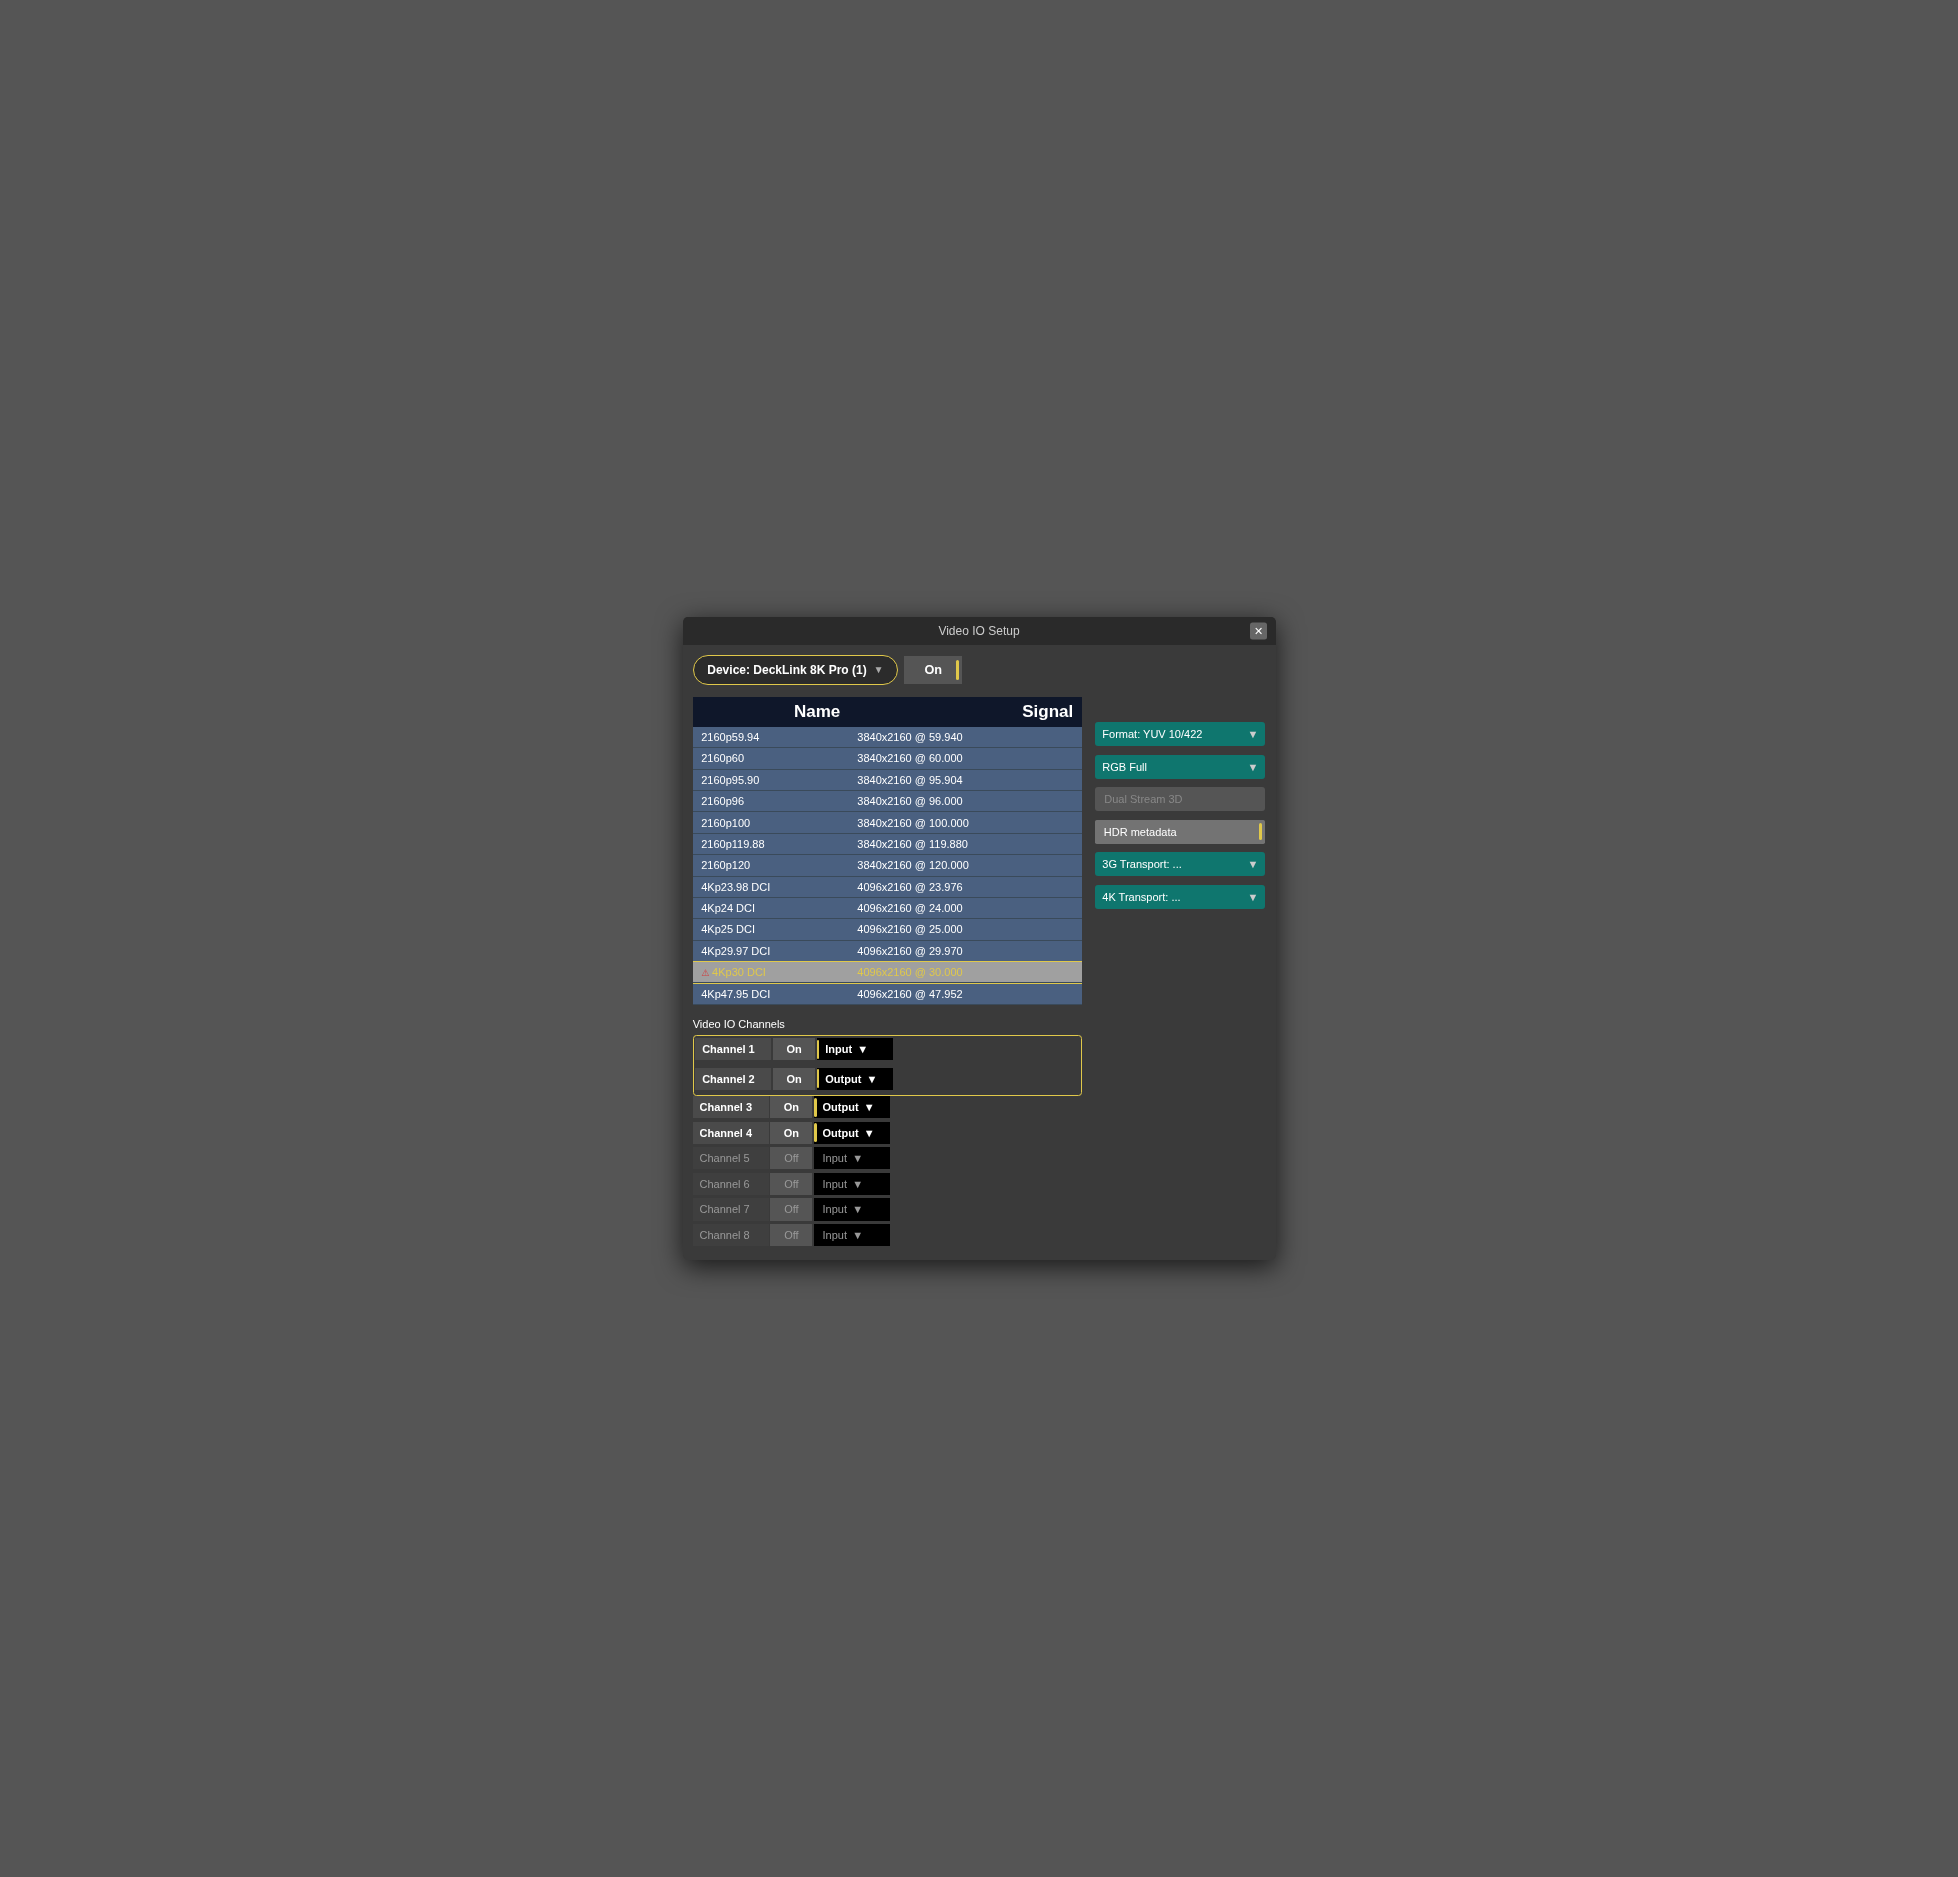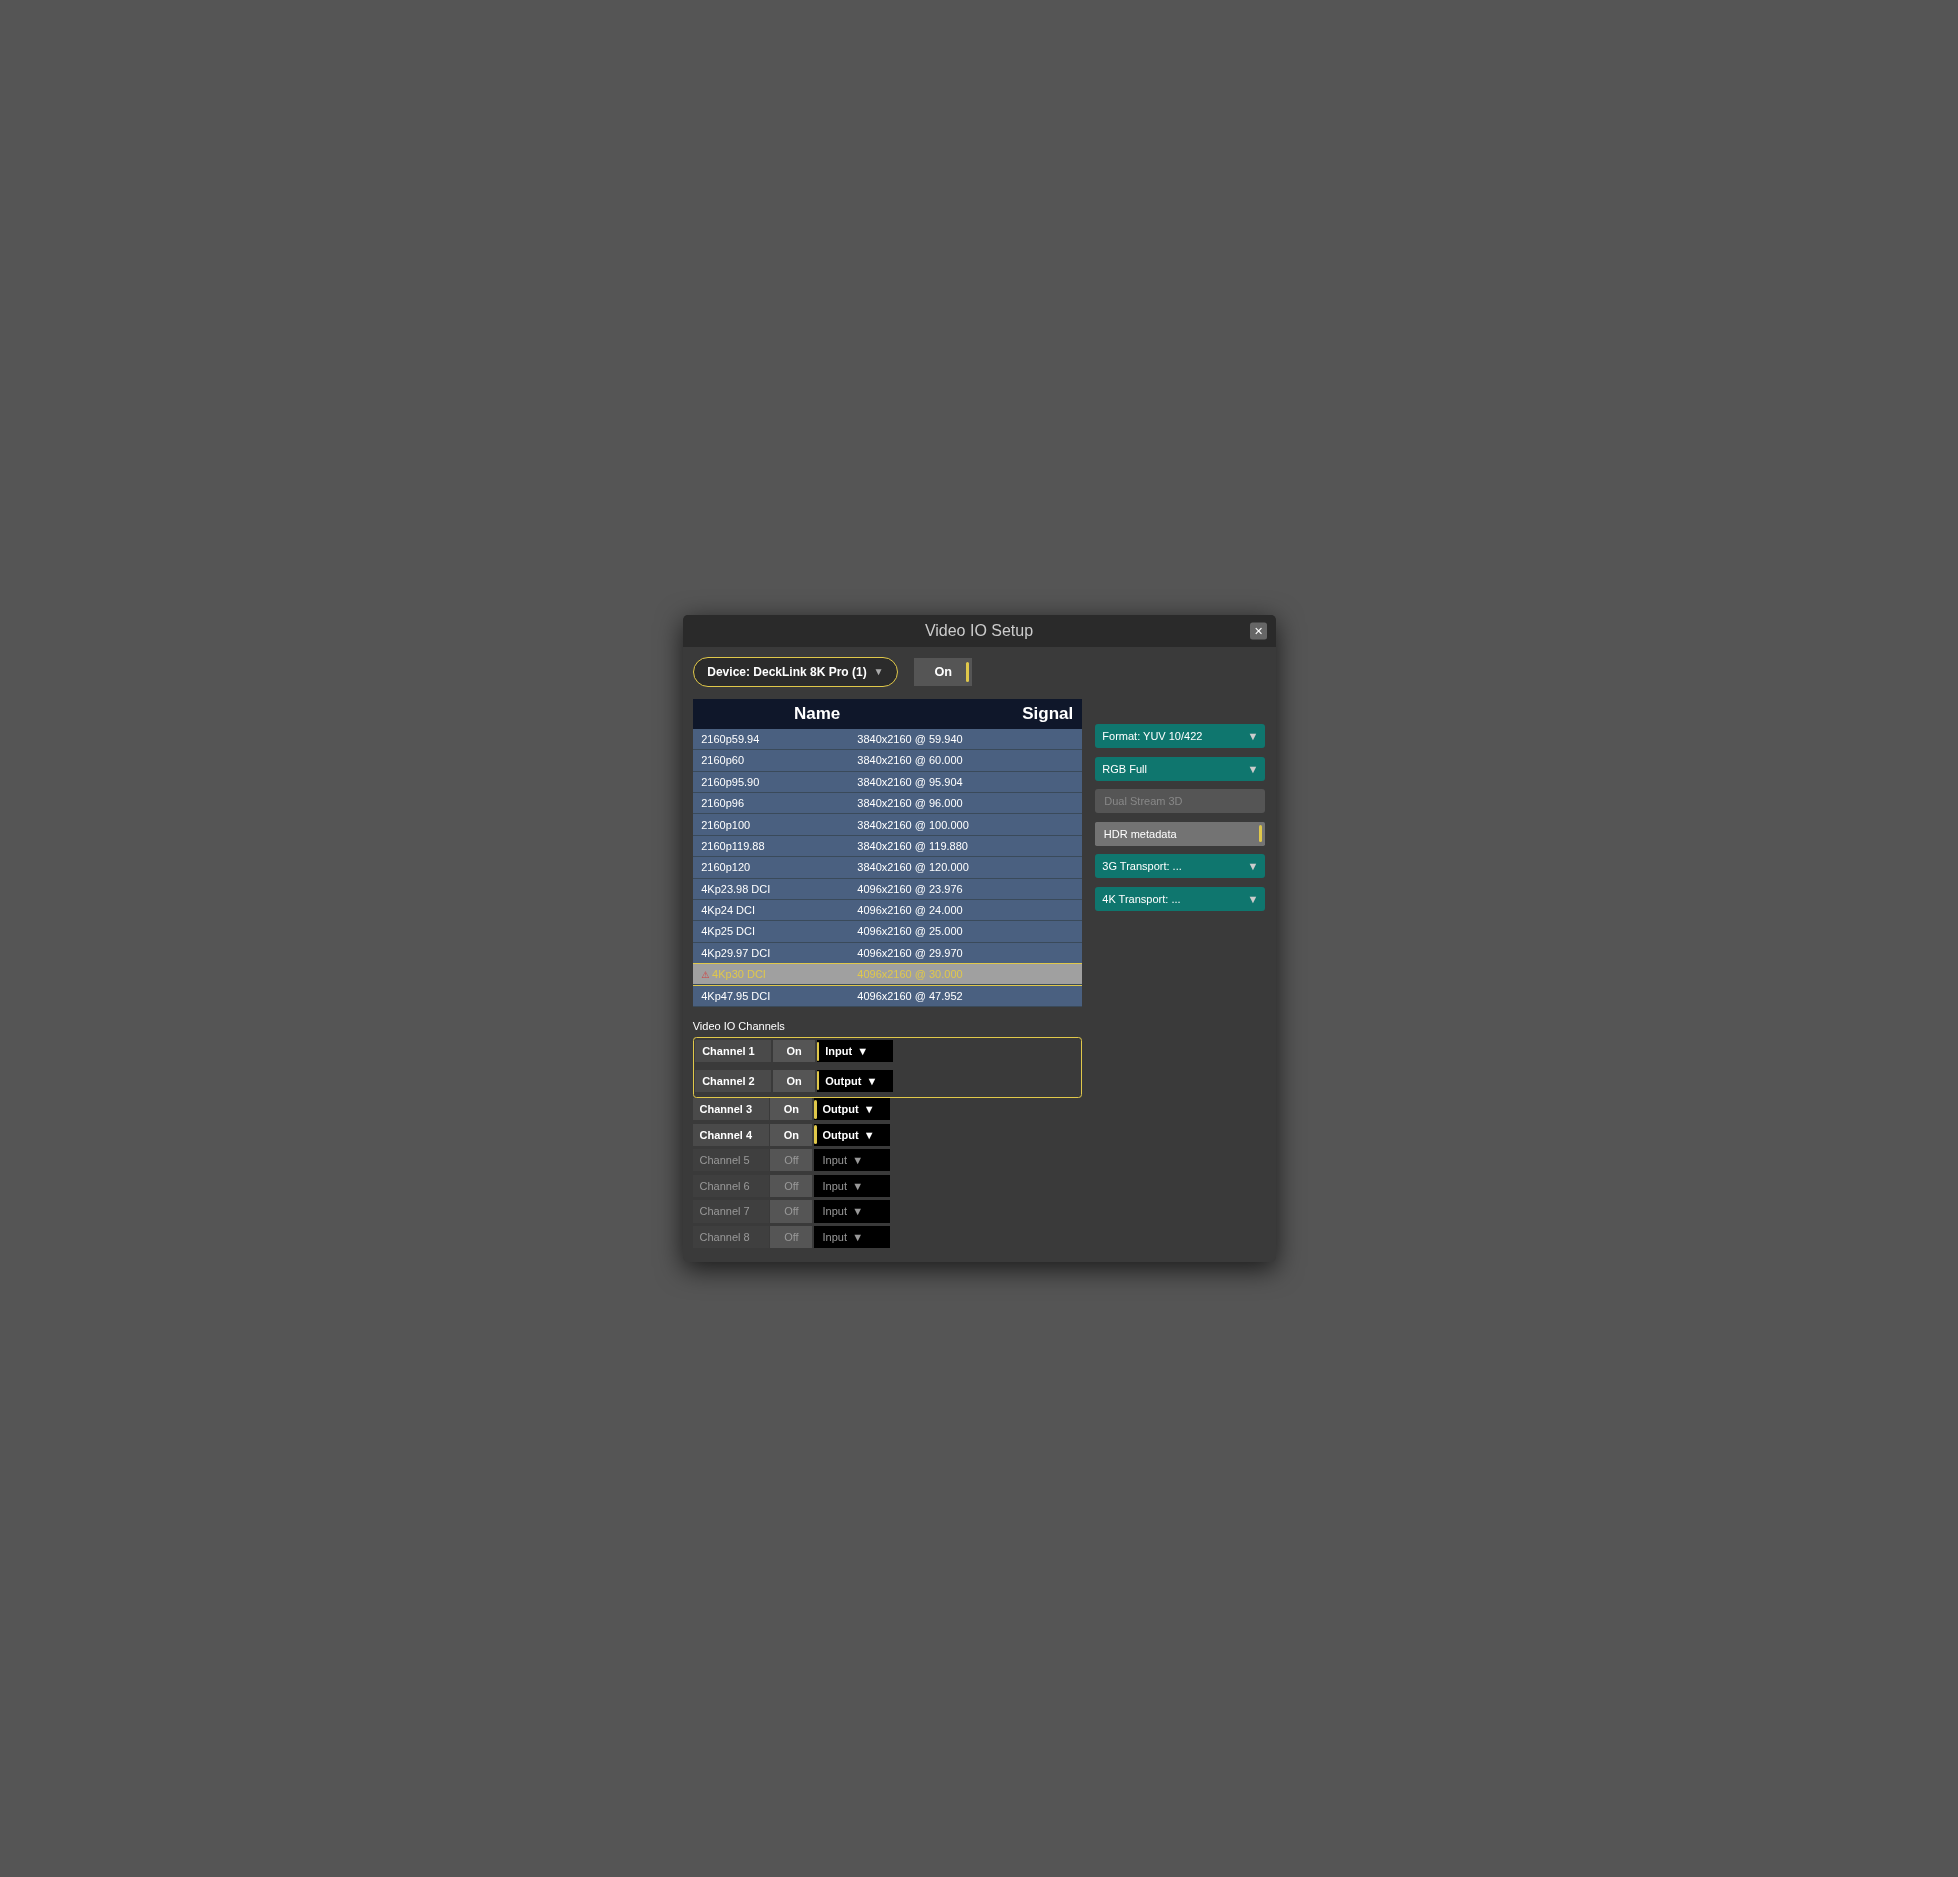--- a/index.html
+++ b/index.html
@@ -25,21 +25,21 @@
       background: #2a2a2a;
       display: flex;
       align-items: center;
       justify-content: center;
       padding: 6.8px 10.2px;
       position: relative;
     }
 
     .title-bar-text {
       color: #ccc;
-      font-size: 16px;
+      font-size: 12px;
       font-weight: normal;
     }
 
     .close-btn {
       position: absolute;
       right: 8.5px;
       top: 50%;
       transform: translateY(-50%);
       background: #666;
       border: none;
@@ -55,21 +55,21 @@
     }
 
     .dialog-body {
       padding: 10.2px;
     }
 
     
     .top-row {
       display: flex;
       align-items: center;
-      gap: 16px;
+      gap: 6px;
       margin-bottom: 12px;
     }
 
     .device-selector {
       background: #2b2b2b;
       border: 1.7px solid #e0c84a;
       border-radius: 17px;
       color: #fff;
       padding: 6.8px 13.6px;
       font-size: 12px;

